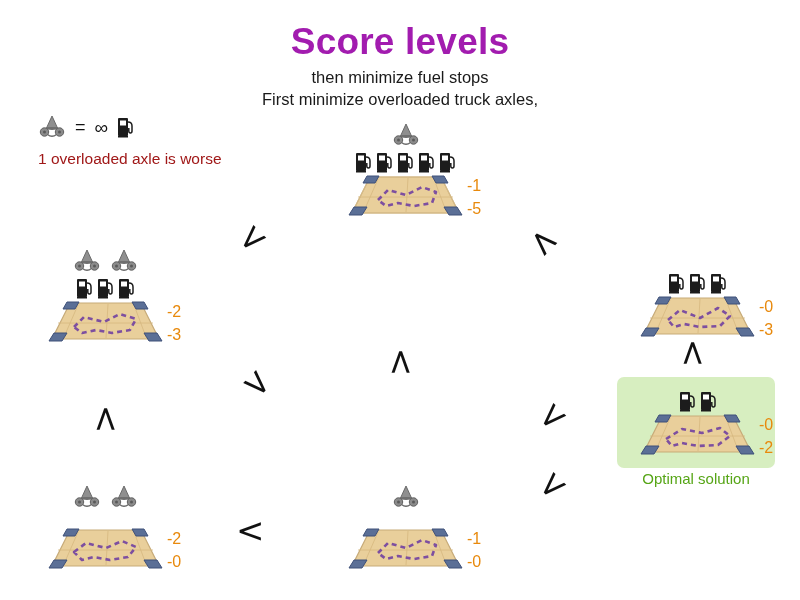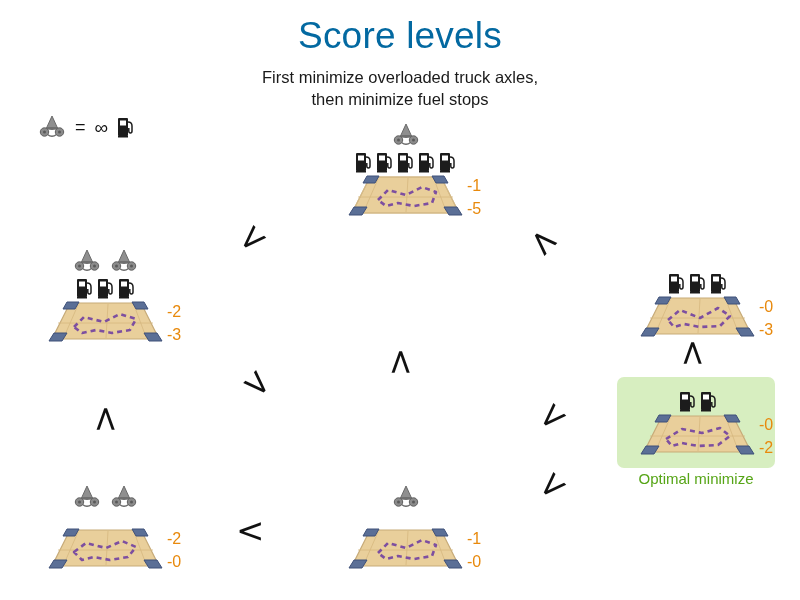--- a/index.html
+++ b/index.html
@@ -9,22 +9,22 @@
     font-family:"Liberation Sans", sans-serif;
     color:#000;
     overflow:hidden;
   }
   #stage{position:relative;width:800px;height:600px;}
 
   .abs{position:absolute;}
 
   
   .title{
-    width:100%;text-align:center;top:14px;left:0;
-    font-size:37px;line-height:44px;font-weight:400;color:#0369a1;
+    width:100%;text-align:center;top:20px;left:0;
+    font-size:37px;line-height:44px;font-weight:700;color:#a21caf;
     letter-spacing:.2px;
   }
   .subtitle{
     width:100%;text-align:center;top:66px;left:0;
     font-size:16.5px;line-height:22px;color:#1a1a1a;
   }
   .subtitle div{white-space:nowrap;}
 
   
   .legend-row{left:38px;top:114px;display:flex;align-items:center;gap:9px;}
@@ -78,22 +78,22 @@
     font-weight:400;
   }
 </style>
 </head>
 <body>
 
 <div id="stage">
 
   <div class="abs title">Score levels</div>
   <div class="abs subtitle">
+    <div>then minimize fuel stops</div>
     <div>First minimize overloaded truck axles,</div>
-    <div>then minimize fuel stops</div>
   </div>
 
   <div class="abs legend-row">
     <span>
       <svg class="axle" viewBox="0 0 28 26" xmlns="http://www.w3.org/2000/svg">
         <path d="M14 2 L19.5 14 L8.5 14 Z" fill="#8f8f8f" stroke="#6a6a6a" stroke-width="1"></path>
         <ellipse cx="14" cy="14.4" rx="6.2" ry="1.5" fill="#6f6f6f"></ellipse>
         <circle cx="6.5" cy="18" r="4.2" fill="#8b8b8b" stroke="#5f5f5f" stroke-width="1"></circle>
         <circle cx="21.5" cy="18" r="4.2" fill="#8b8b8b" stroke="#5f5f5f" stroke-width="1"></circle>
         <circle cx="6.5" cy="18" r="1.5" fill="#5a5a5a"></circle>
@@ -107,24 +107,25 @@
       <svg class="pump" viewBox="0 0 17 22" xmlns="http://www.w3.org/2000/svg">
         <rect x="1" y="2" width="10" height="18" rx="1" fill="#1c1c1c"></rect>
         <rect x="3" y="4.5" width="6" height="5" fill="#ffffff"></rect>
         <rect x="1" y="19.5" width="10" height="2" fill="#1c1c1c"></rect>
         <path d="M11 6 q4 0 4 4 v5 q0 2 -1.6 2 q-1.6 0 -1.6 -2 v-3" fill="none" stroke="#1c1c1c" stroke-width="1.5"></path>
       </svg>
     </span>
   </div>
 
   <div class="abs legend-text">
+    <div>1 overloaded axle is worse</div>
   </div>
 
   <div class="optimal-box" style="left:617px;top:377px;width:158px;height:91px;"></div>
-  <div class="optimal-label" style="left:617px;top:470px;width:158px;">Optimal minimize</div>
+  <div class="optimal-label" style="left:617px;top:470px;width:158px;">Optimal solution</div>
 
   <div class="node" style="left:348px;top:122px;">
     <div class="node-inner">
       <div class="icon-stack">
         <div class="icon-row axle-row">
           <svg class="axle" viewBox="0 0 28 26" xmlns="http://www.w3.org/2000/svg">
             <path d="M14 2 L19.5 14 L8.5 14 Z" fill="#8f8f8f" stroke="#6a6a6a" stroke-width="1"></path>
             <ellipse cx="14" cy="14.4" rx="6.2" ry="1.5" fill="#6f6f6f"></ellipse>
             <circle cx="6.5" cy="18" r="4.2" fill="#8b8b8b" stroke="#5f5f5f" stroke-width="1"></circle>
             <circle cx="21.5" cy="18" r="4.2" fill="#8b8b8b" stroke="#5f5f5f" stroke-width="1"></circle>

